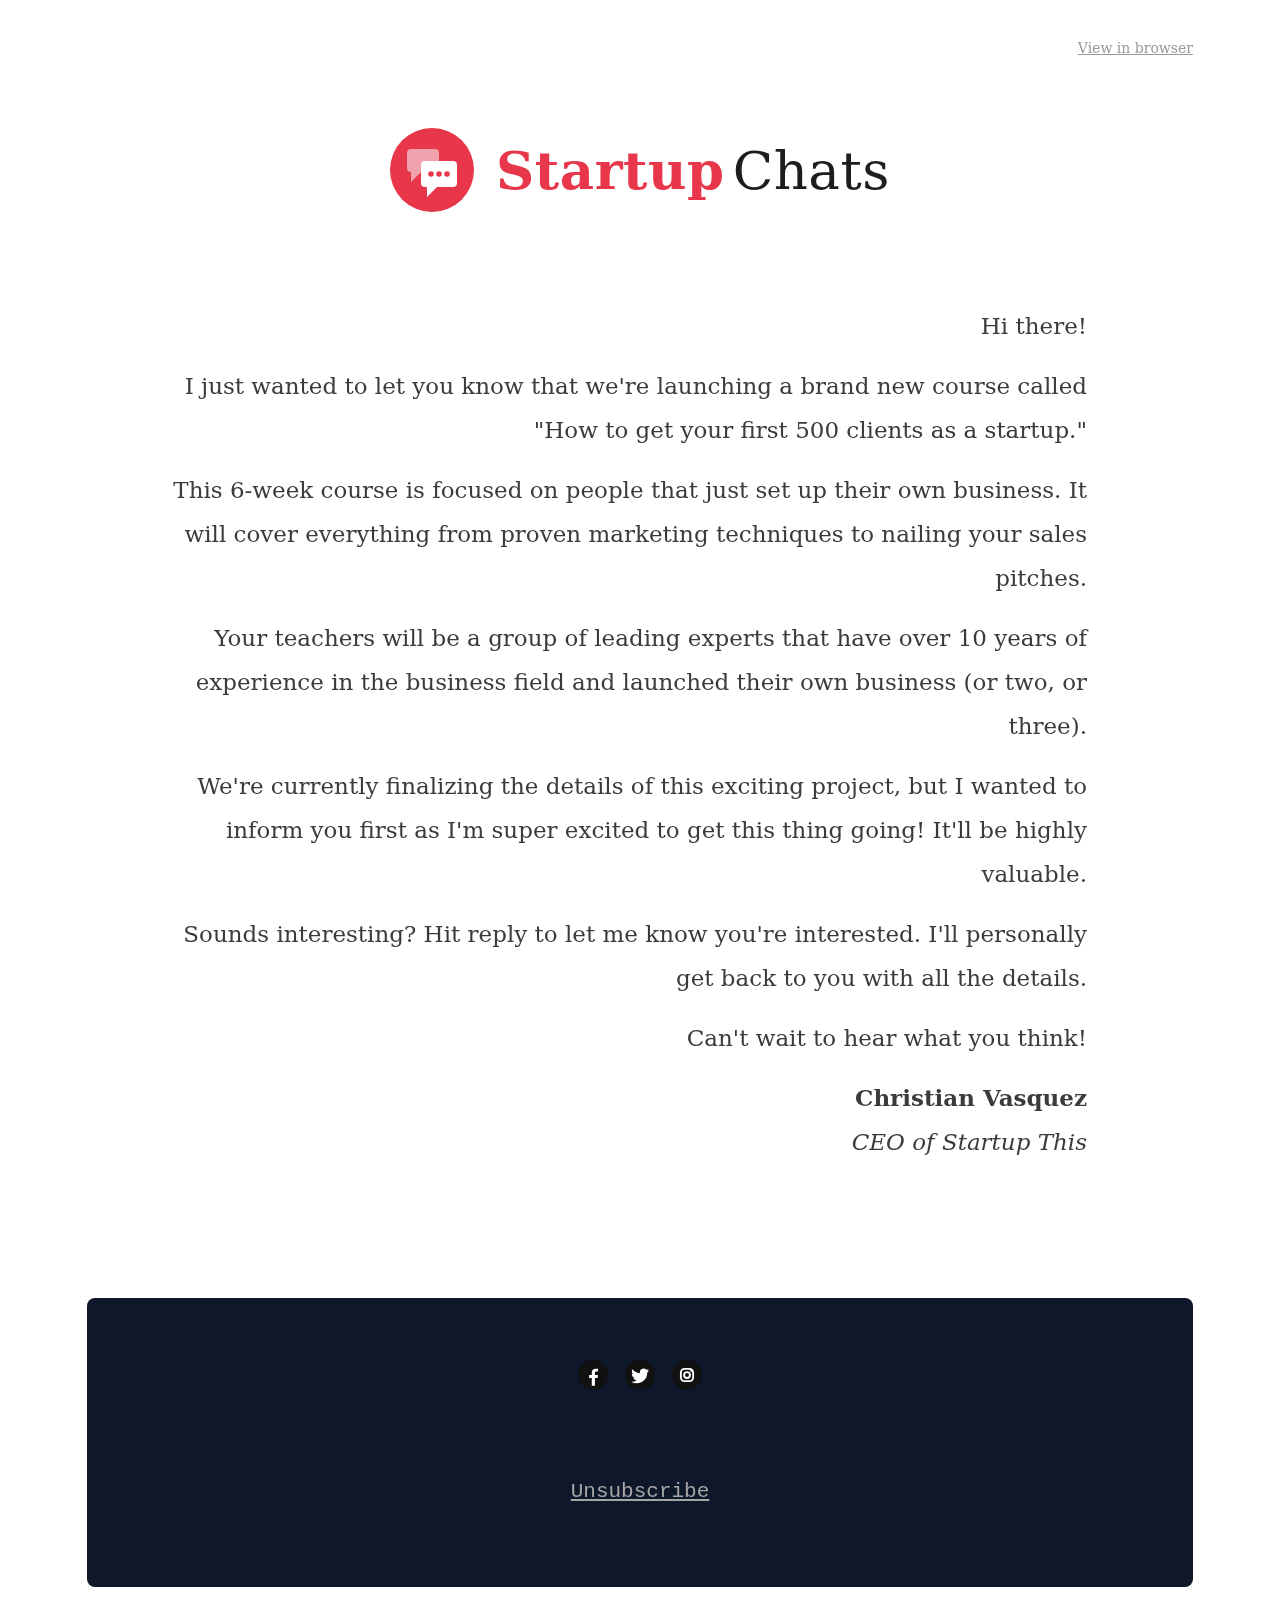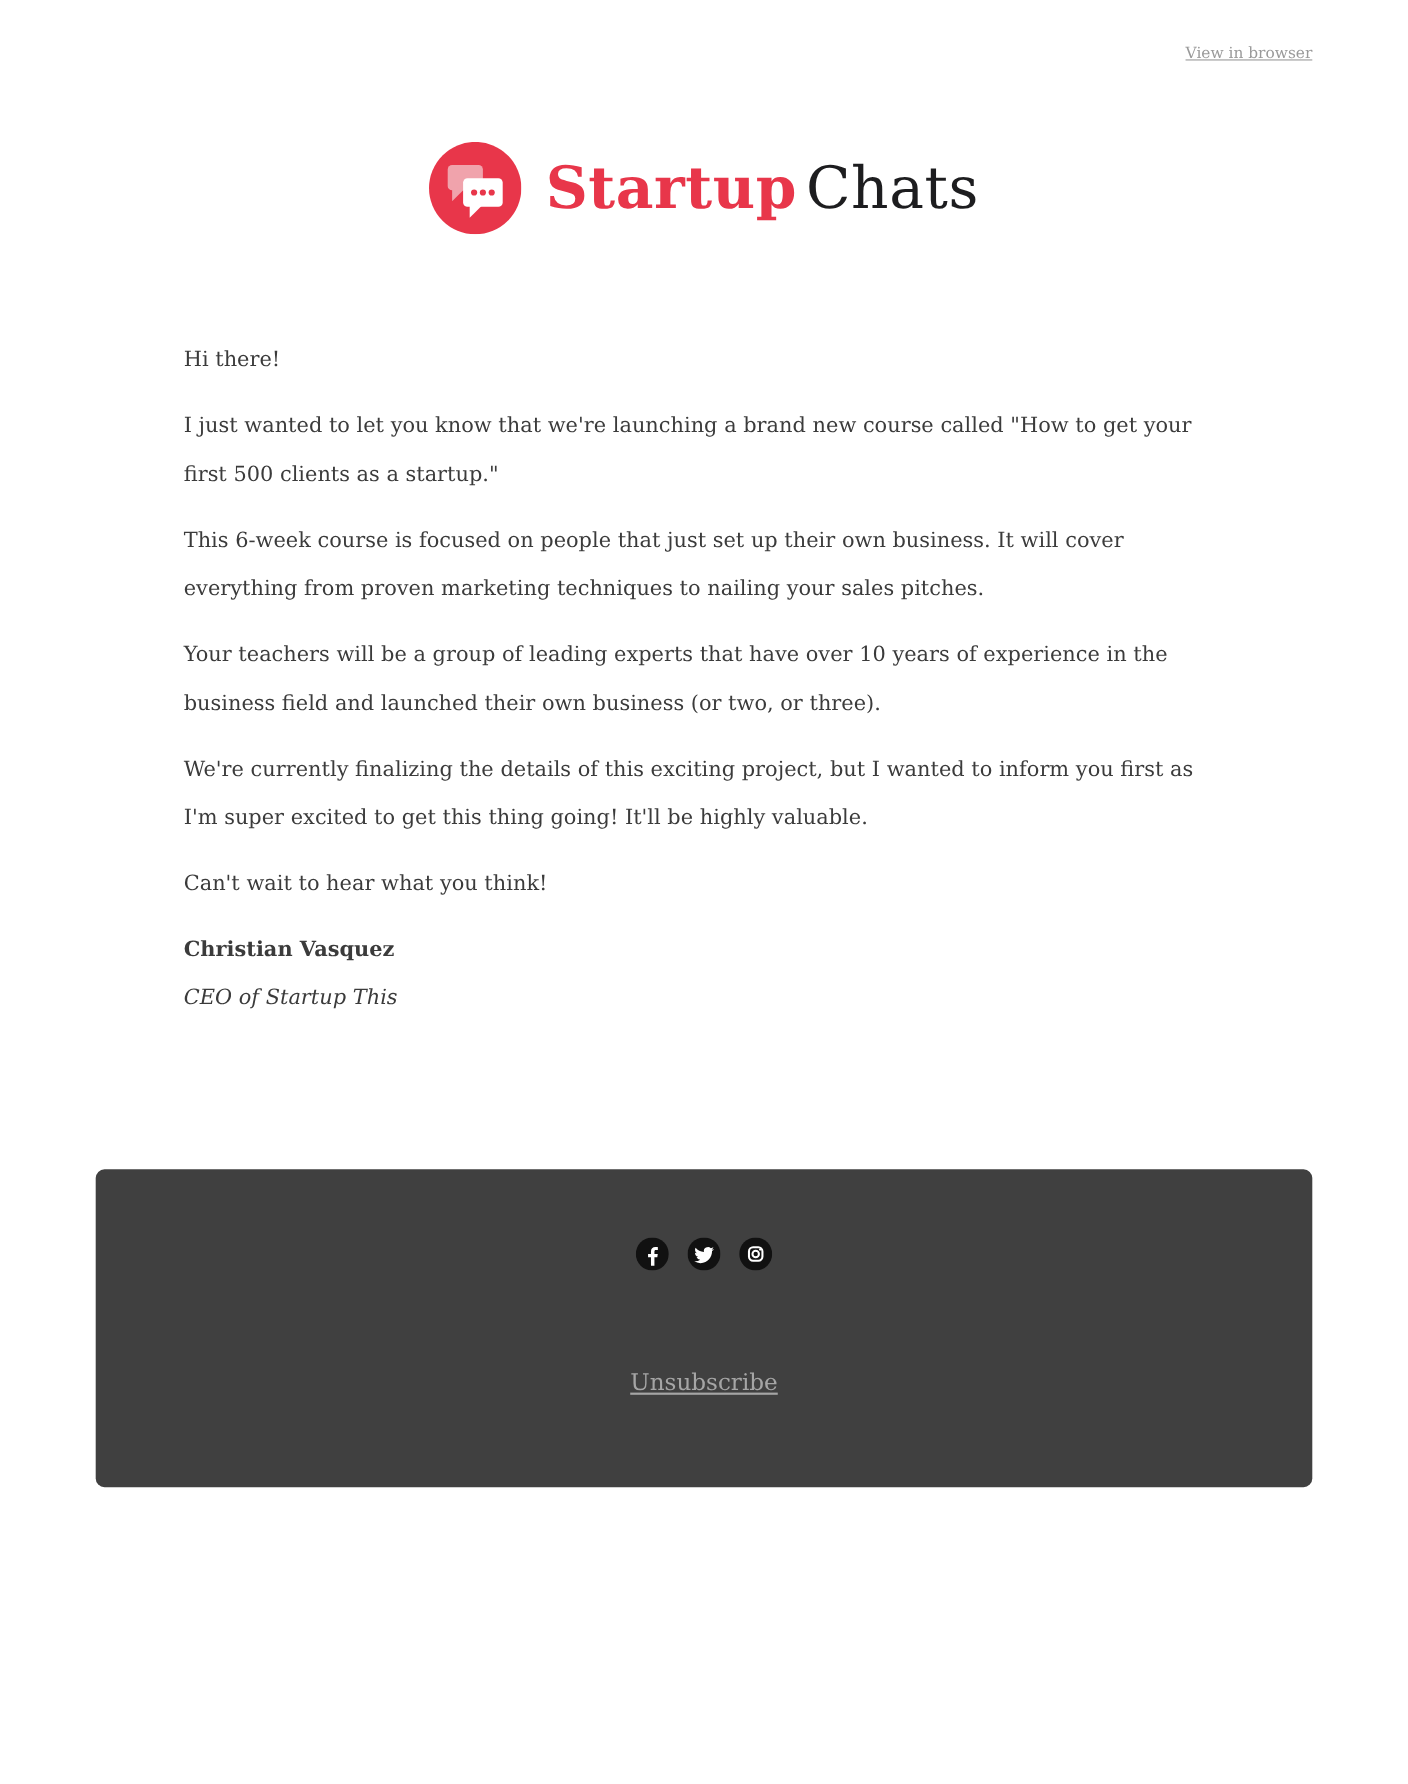--- a/index.html
+++ b/index.html
@@ -28,32 +28,33 @@
     align-items: center;
     justify-content: center;
     gap: 22px;
   }
   .logo-mark { width: 84px; height: 84px; display: block; }
   .logo-text { font-size: 53px; letter-spacing: 0.5px; white-space: nowrap; }
   .logo-text .primary { color: #e8364a; font-weight: bold; }
   .logo-text .secondary { color: #1d1d1f; font-weight: 400; margin-left: 8px; }
 
   
-  .body-copy { margin-top: 92px; padding: 0 80px; color: #3b3b3b; font-size: 19px; }
+  .body-copy { margin-top: 92px; padding: 0 80px; color: #3b3b3b; font-size: 23px; text-align: right; }
   .body-copy p { margin: 0 0 16px 0; line-height: 44px; max-width: 920px; }
   .sig-name { font-weight: bold; margin-bottom: 0 !important; }
   .sig-title { font-style: italic; margin-bottom: 0 !important; }
 
   
   .footer {
     margin-top: 134px;
     height: 289px;
-    background: #404040;
+    background: #0f172a;
     border-radius: 8px;
     text-align: center;
+    font-family: Liberation Mono, monospace;
   }
   .social-row {
     padding-top: 62px;
     display: flex;
     justify-content: center;
     gap: 17px;
   }
   .social-row a { display: block; width: 30px; height: 30px; cursor: pointer; }
   .social-row svg { display: block; width: 30px; height: 30px; }
   .unsubscribe {
@@ -92,20 +93,21 @@
       <span class="primary">Startup</span><span class="secondary">Chats</span>
     </span>
   </div>
 
   <div class="body-copy">
     <p>Hi there!</p>
     <p>I just wanted to let you know that we're launching a brand new course called "How to get your first 500 clients as a startup."</p>
     <p>This 6-week course is focused on people that just set up their own business. It will cover everything from proven marketing techniques to nailing your sales pitches.</p>
     <p>Your teachers will be a group of leading experts that have over 10 years of experience in the business field and launched their own business (or two, or three).</p>
     <p>We're currently finalizing the details of this exciting project, but I wanted to inform you first as I'm super excited to get this thing going! It'll be highly valuable.</p>
+    <p>Sounds interesting? Hit reply to let me know you're interested. I'll personally get back to you with all the details.</p>
     <p>Can't wait to hear what you think!</p>
     <p class="sig-name">Christian Vasquez</p>
     <p class="sig-title">CEO of Startup This</p>
   </div>
 
   <div class="footer">
     <div class="social-row">
       <a>
         <svg viewBox="0 0 24 24">
           <circle cx="12" cy="12" r="12" fill="#111111"></circle>

